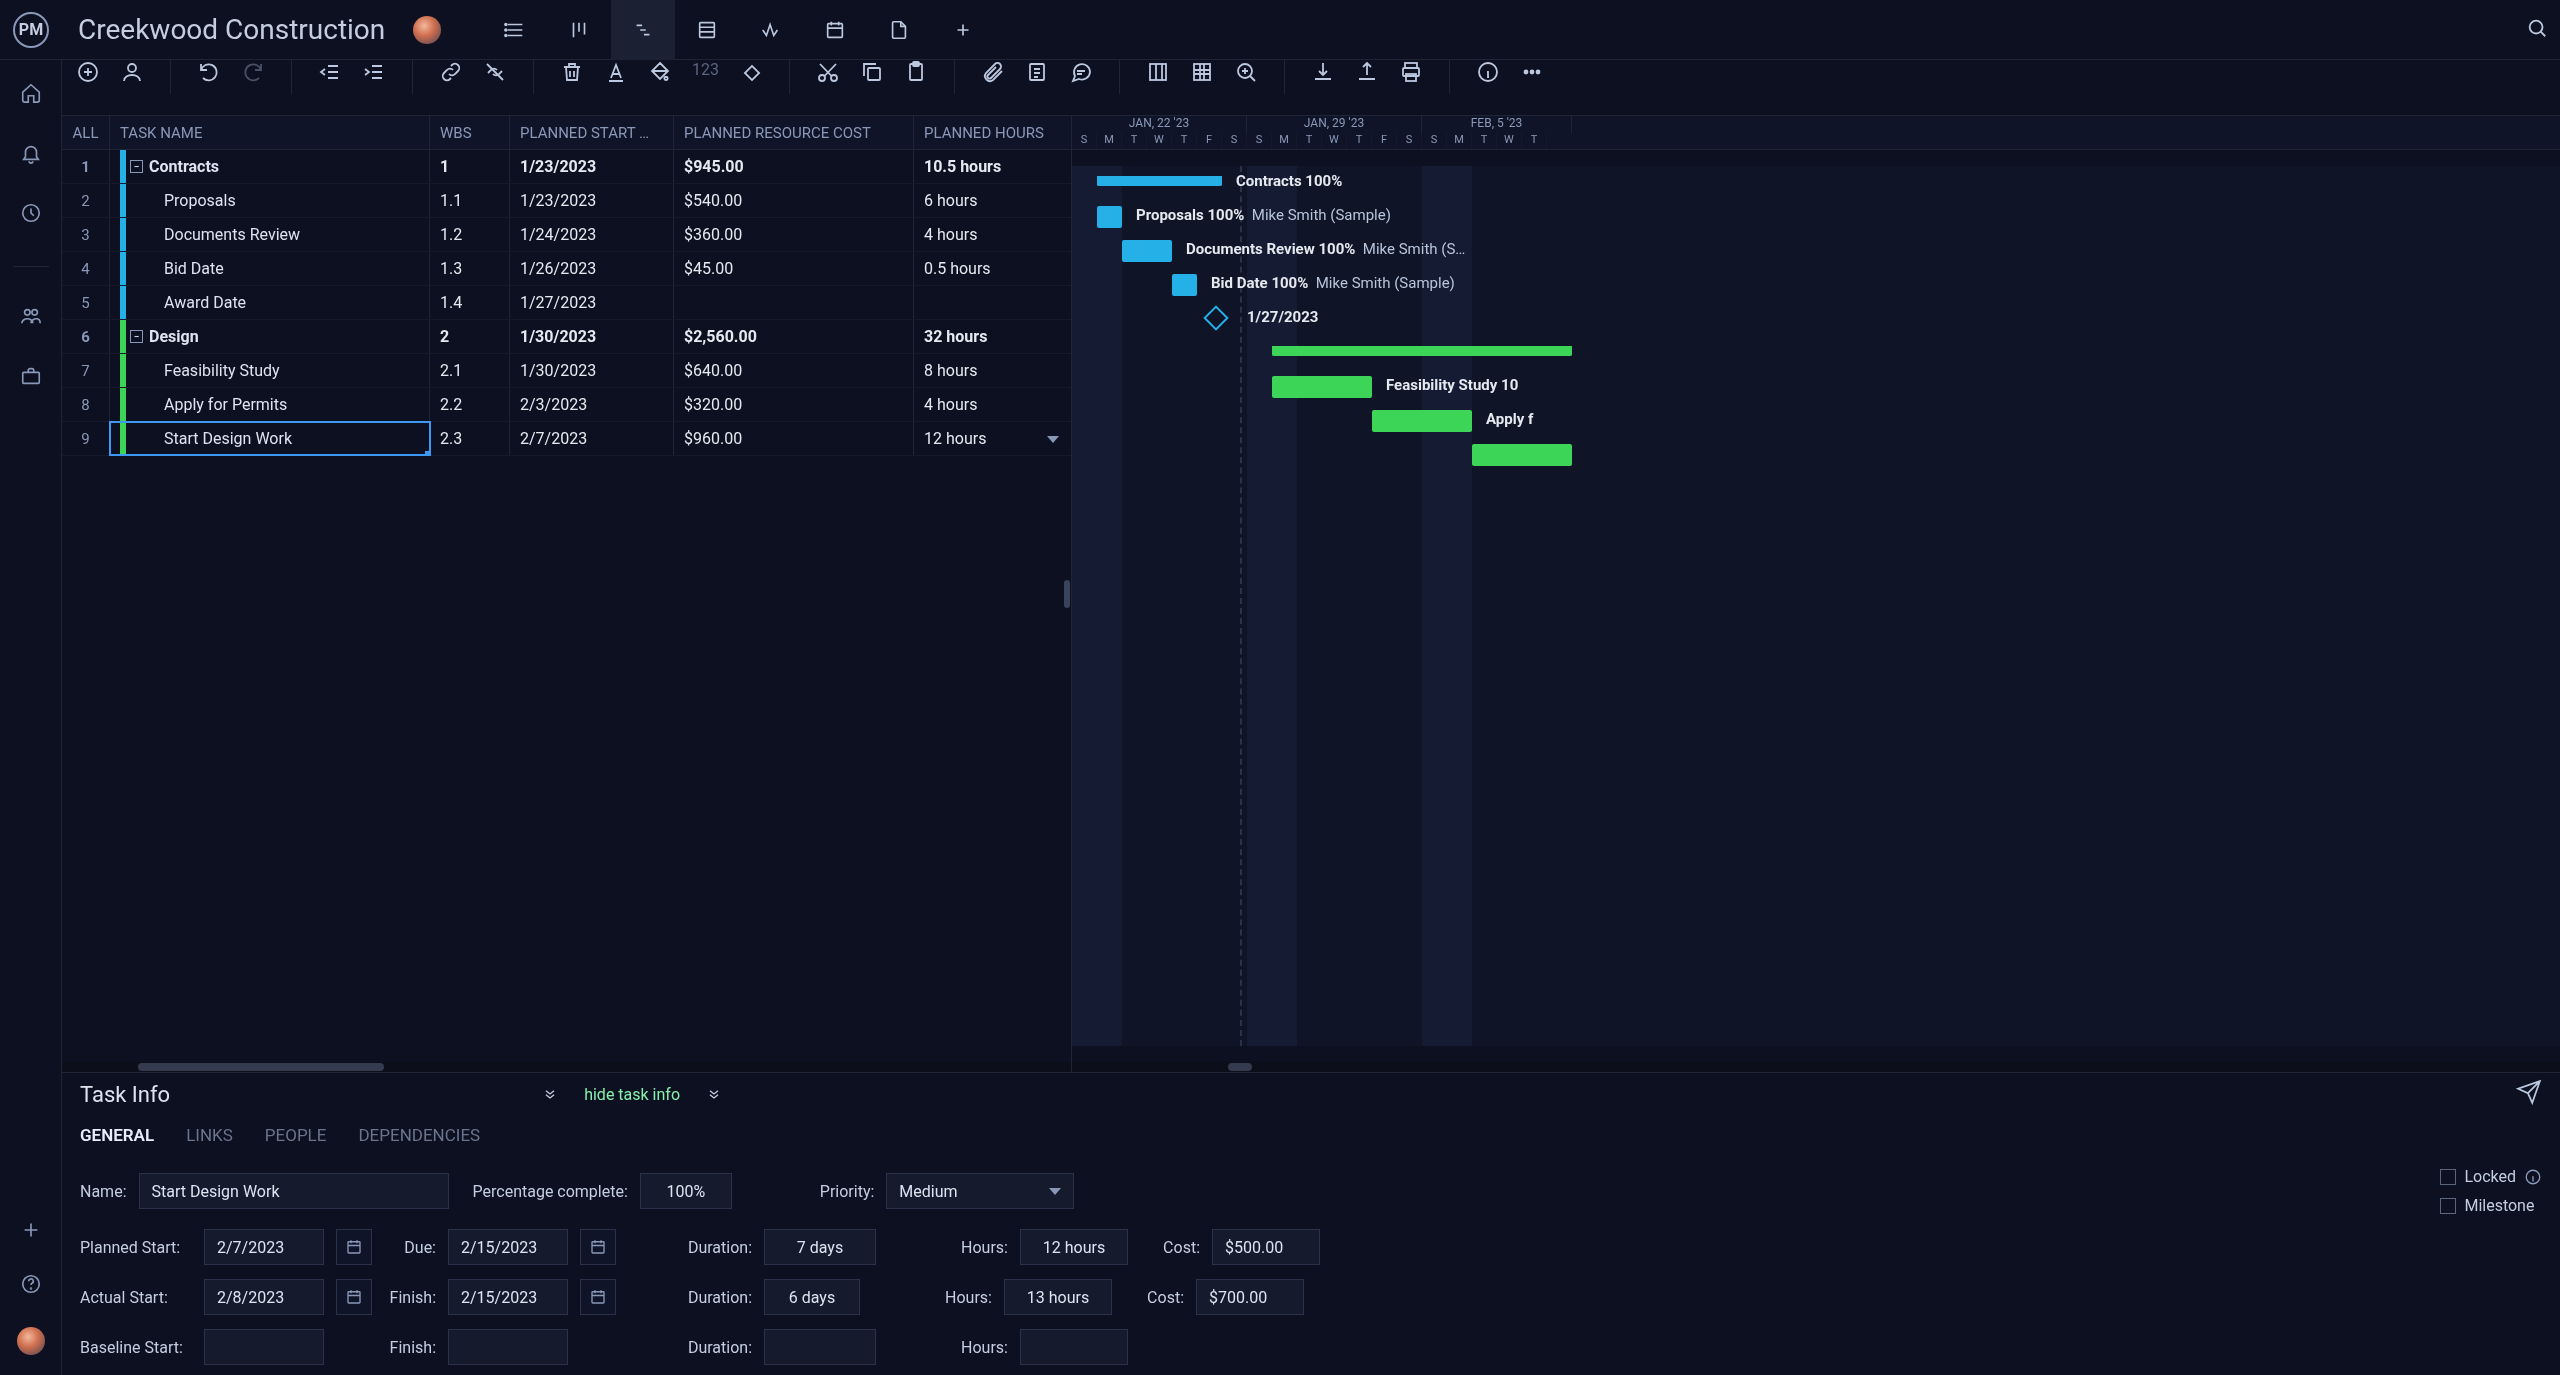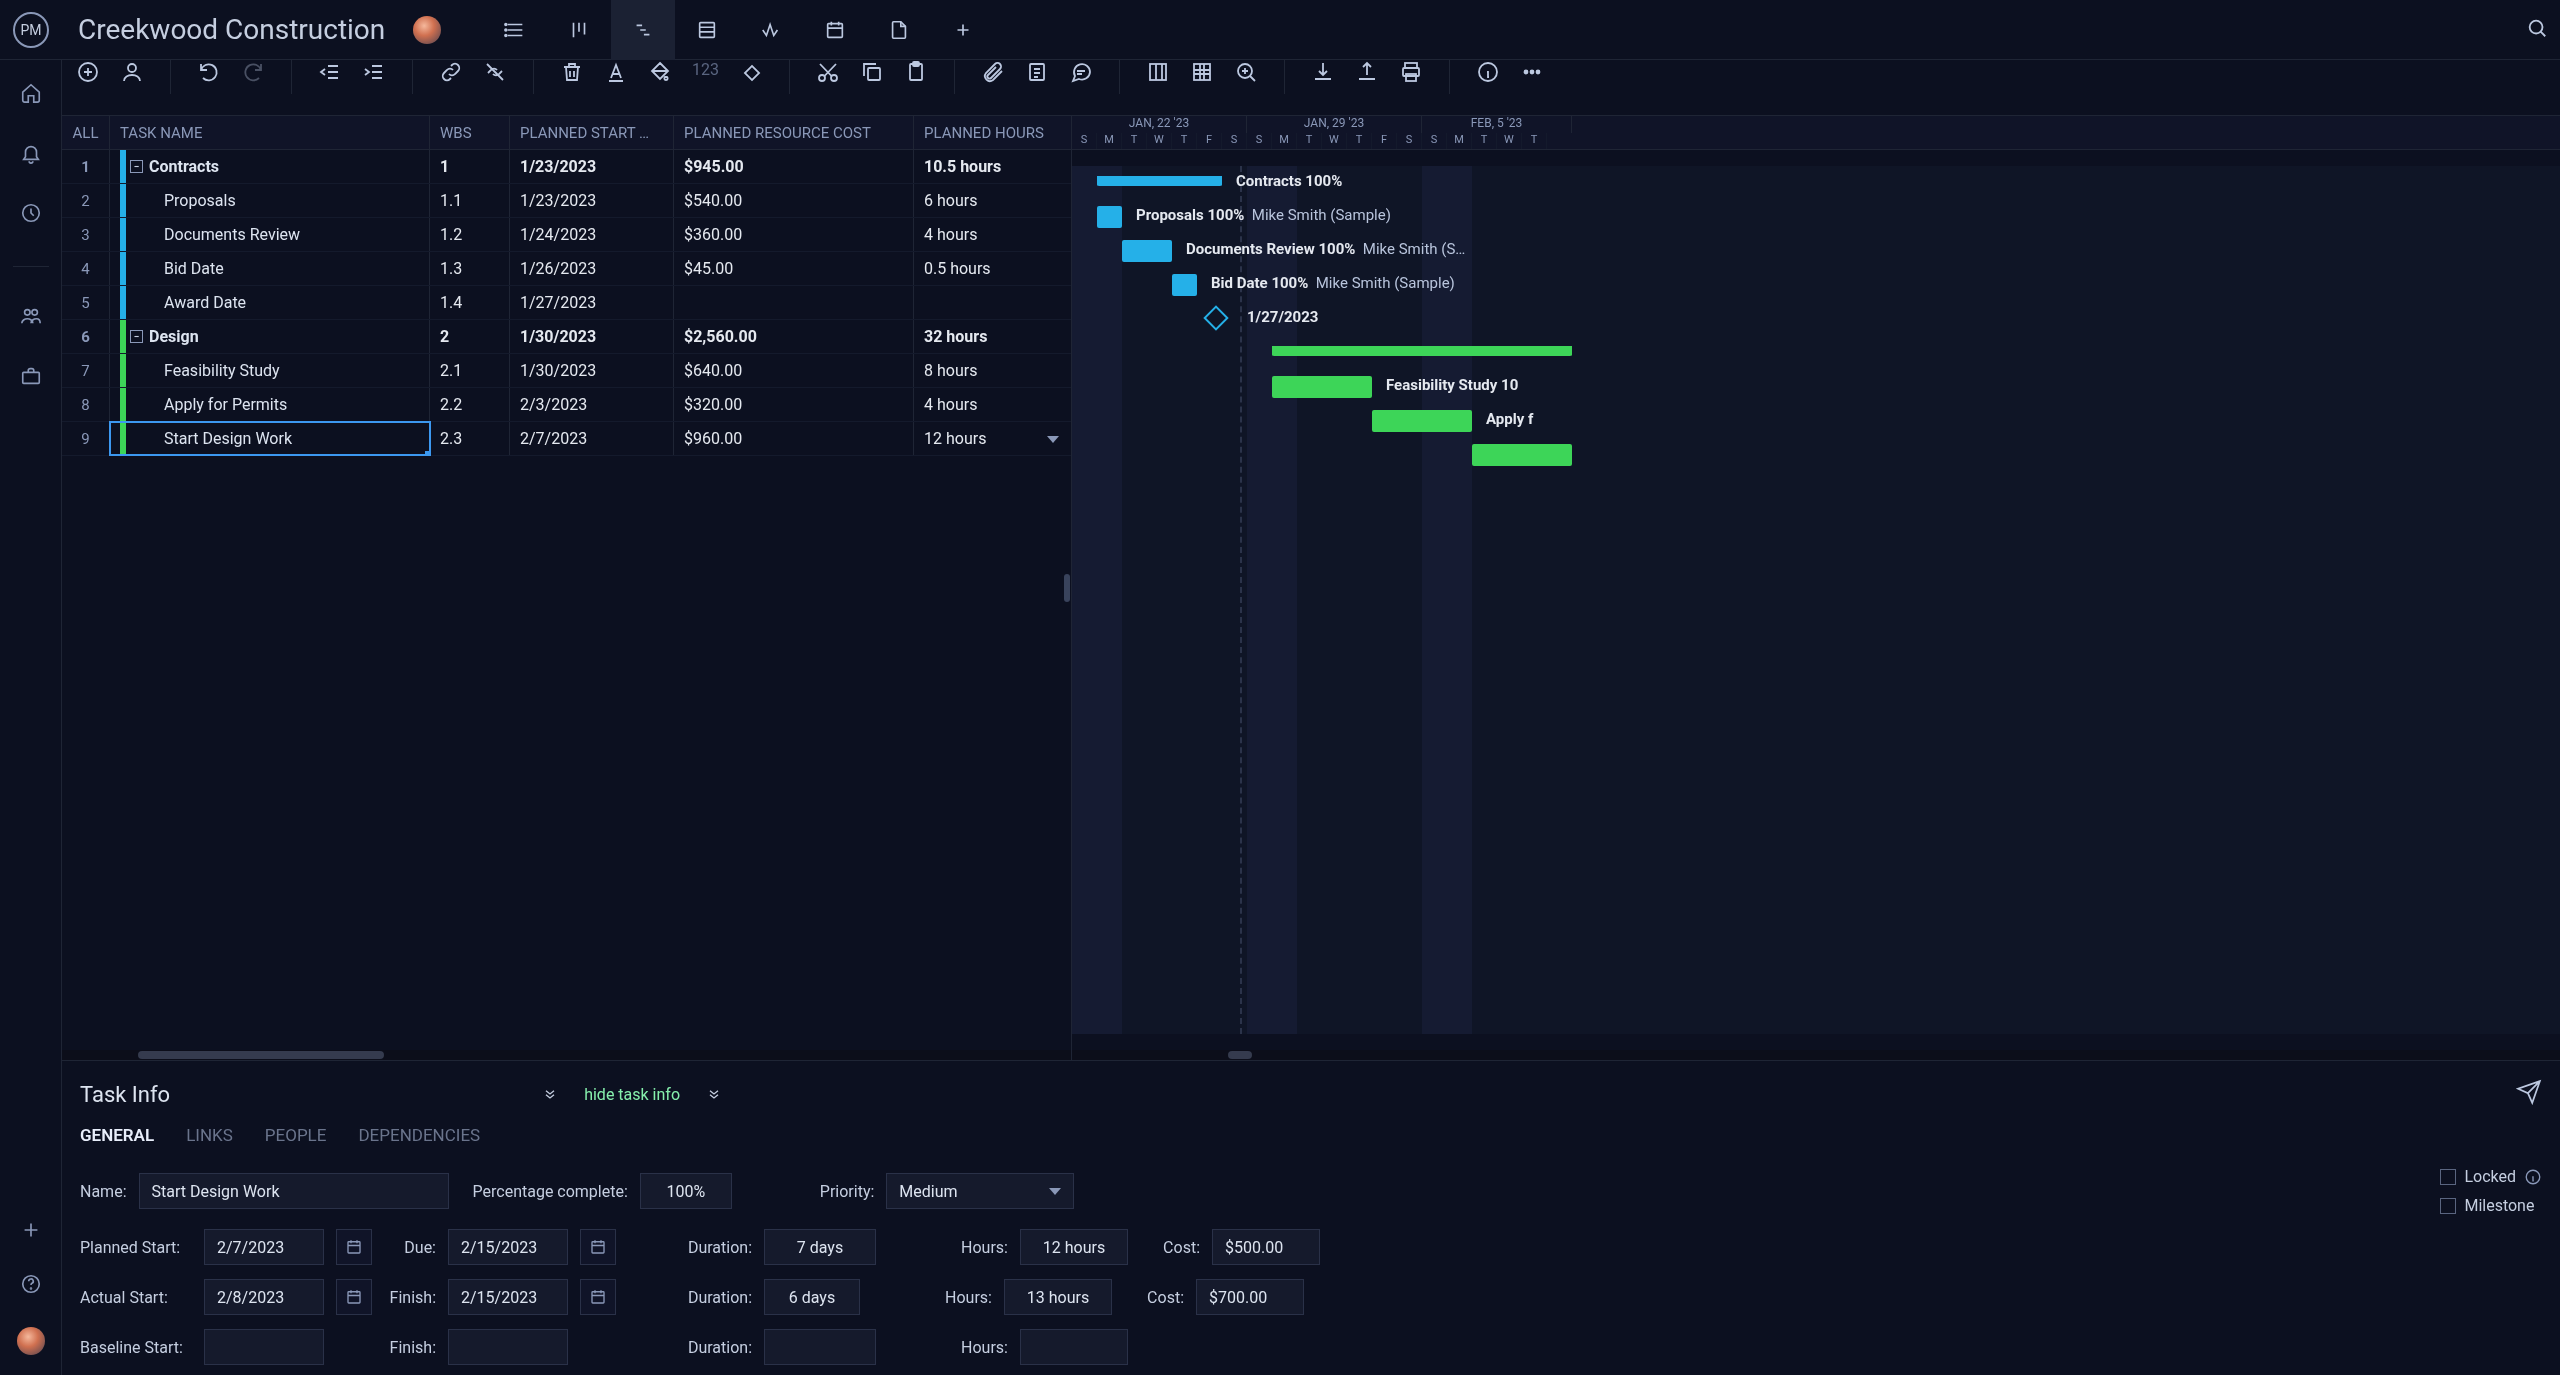--- a/index.html
+++ b/index.html
@@ -1,20 +1,20 @@
 <!DOCTYPE html>
 <html><head>
 <meta charset="utf-8">
 <style>
 * { margin:0; padding:0; box-sizing:border-box; font-family: -apple-system, BlinkMacSystemFont, "Segoe UI", Roboto, sans-serif; }
 html, body { width:100%; height:100%; background:#0c1020; color:#e5e9f0; overflow:hidden; }
 .app { display:flex; flex-direction:column; height:100%; }
 .topbar { height:60px; background:#0c1020; border-bottom:1px solid #1f2535; display:flex; align-items:center; padding:0 12px 0 0; }
 .logo-cell { width:62px; display:flex; align-items:center; justify-content:center; }
-.logo-circ { width:36px; height:36px; border-radius:50%; border:2px solid #8a98b8; display:flex; align-items:center; justify-content:center; font-size:14px; font-weight:400; color:#c5cee0; }
+.logo-circ { width:36px; height:36px; border-radius:50%; border:2px solid #8a98b8; display:flex; align-items:center; justify-content:center; font-size:16px; font-weight:700; color:#c5cee0; }
 .proj-title { font-size:28px; color:#c5cee0; font-weight:400; margin-left:16px; }
 .avatar { width:28px; height:28px; border-radius:50%; background:radial-gradient(circle at 40% 35%, #f5b89c 0%, #d07050 40%, #4a4050 100%); margin-left:28px; }
 .view-tabs { display:flex; margin-left:42px; gap:0; }
 .view-tab { width:64px; height:60px; display:flex; align-items:center; justify-content:center; }
 .view-tab.active { background:#1b2133; }
 .view-tab svg { width:22px; height:22px; stroke:#bcc8e0; fill:none; stroke-width:1.8; }
 .top-right { margin-left:auto; display:flex; align-items:center; gap:18px; }
 .body { flex:1; display:flex; min-height:0; }
 .left-rail { width:62px; background:#0c1020; border-right:1px solid #1f2535; display:flex; flex-direction:column; align-items:center; padding-top:22px; gap:34px; }
 .left-rail svg { width:22px; height:22px; stroke:#8a98b8; fill:none; stroke-width:1.8; }
@@ -64,21 +64,21 @@
 .g-summary { height:10px; }
 .g-summary::before,.g-summary::after { content:''; position:absolute; top:0; width:0; height:0; border-top:10px solid currentColor; }
 .g-summary::before { left:0; border-right:6px solid transparent; }
 .g-summary::after { right:0; border-left:6px solid transparent; }
 .gbar-label { position:absolute; white-space:nowrap; font-size:15px; top:2px; }
 .gbar-label b { font-weight:700; }
 .diamond { width:18px; height:18px; transform:rotate(45deg); border:2px solid #25b0e8; position:absolute; background:#0e1526; }
 .today-line { position:absolute; width:0; border-left:2px dashed #2b334a; top:0; bottom:0; }
 .g-hscroll { height:10px; background:#0c0e1a; position:relative;}
 .g-hthumb { position:absolute; left:156px; width:24px; height:8px; top:1px; background:#353b4e; border-radius:4px;}
-.task-info { background:#0c1020; border-top:1px solid #1f2535; padding:18px 18px 10px 18px; display:flex; flex-direction:column;}
+.task-info { background:#0c1020; border-top:1px solid #1f2535; padding:6px 18px 10px 18px; display:flex; flex-direction:column;}
 .ti-head { display:flex; align-items:center; }
 .ti-head h2 { font-size:22px; font-weight:400; color:#dde4f0; }
 .ti-head .center { margin-left:auto; margin-right:auto; display:flex; align-items:center; gap:26px; font-size:16px; color:#86efac; position:relative; left:-350px;}
 .ti-tabs { display:flex; gap:32px; margin-top:16px; font-size:17px; }
 .ti-tab { color:#6a748c; }
 .ti-tab.active { color:#e8eefb; font-weight:600; }
 .ti-form { margin-top:22px; display:flex; flex-direction:column; gap:14px; width:100%; }
 .ti-row { display:flex; align-items:center; gap:12px; }
 .lbl { font-size:16px; color:#c5cee0; white-space:nowrap; }
 .inp { height:36px; background:#151a2c; border:1px solid #2a3148; color:#dde4f0; font-size:16px; padding:0 12px; display:flex; align-items:center;}

